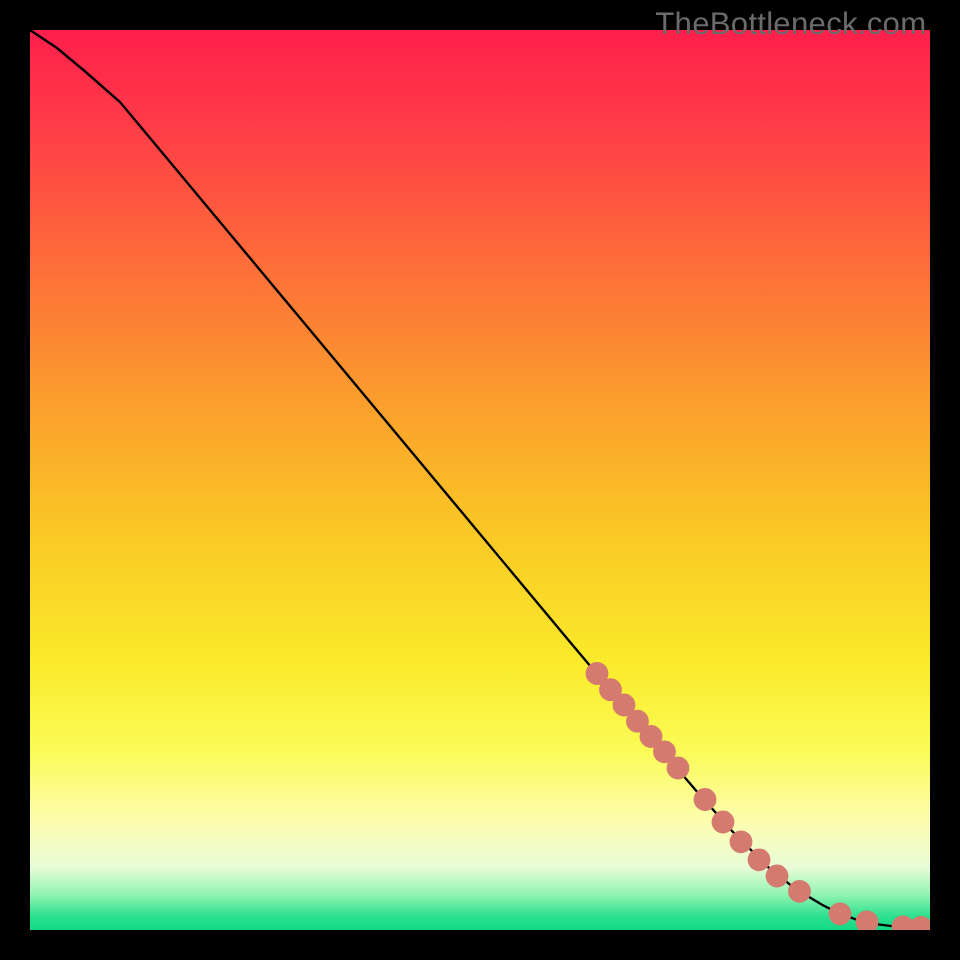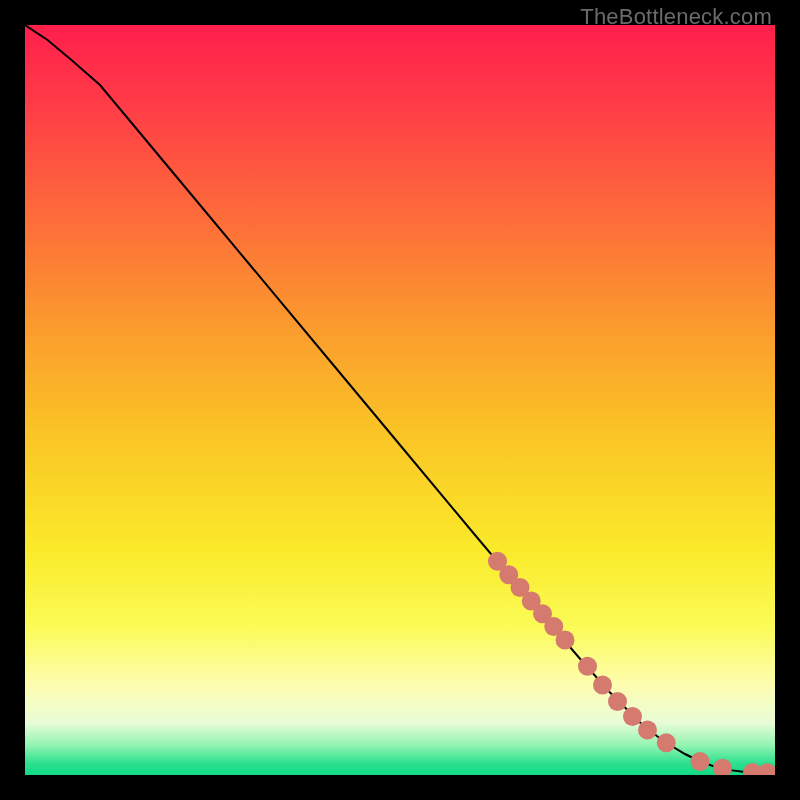--- a/index.html
+++ b/index.html
@@ -22,21 +22,21 @@
     left: 25px;
     top: 25px;
     width: 750px;
     height: 750px;
   }
   .watermark {
     position: absolute;
     top: 4px;
     right: 28px;
     color: #6b6b6b;
-    font-size: 22px;
+    font-size: 26px;
     font-weight: 500;
     letter-spacing: 0.2px;
     user-select: none;
   }
 </style>
 </head>
 <body>
 
 <div class="frame">
   <svg class="plot" viewBox="0 0 750 750" preserveAspectRatio="none">

